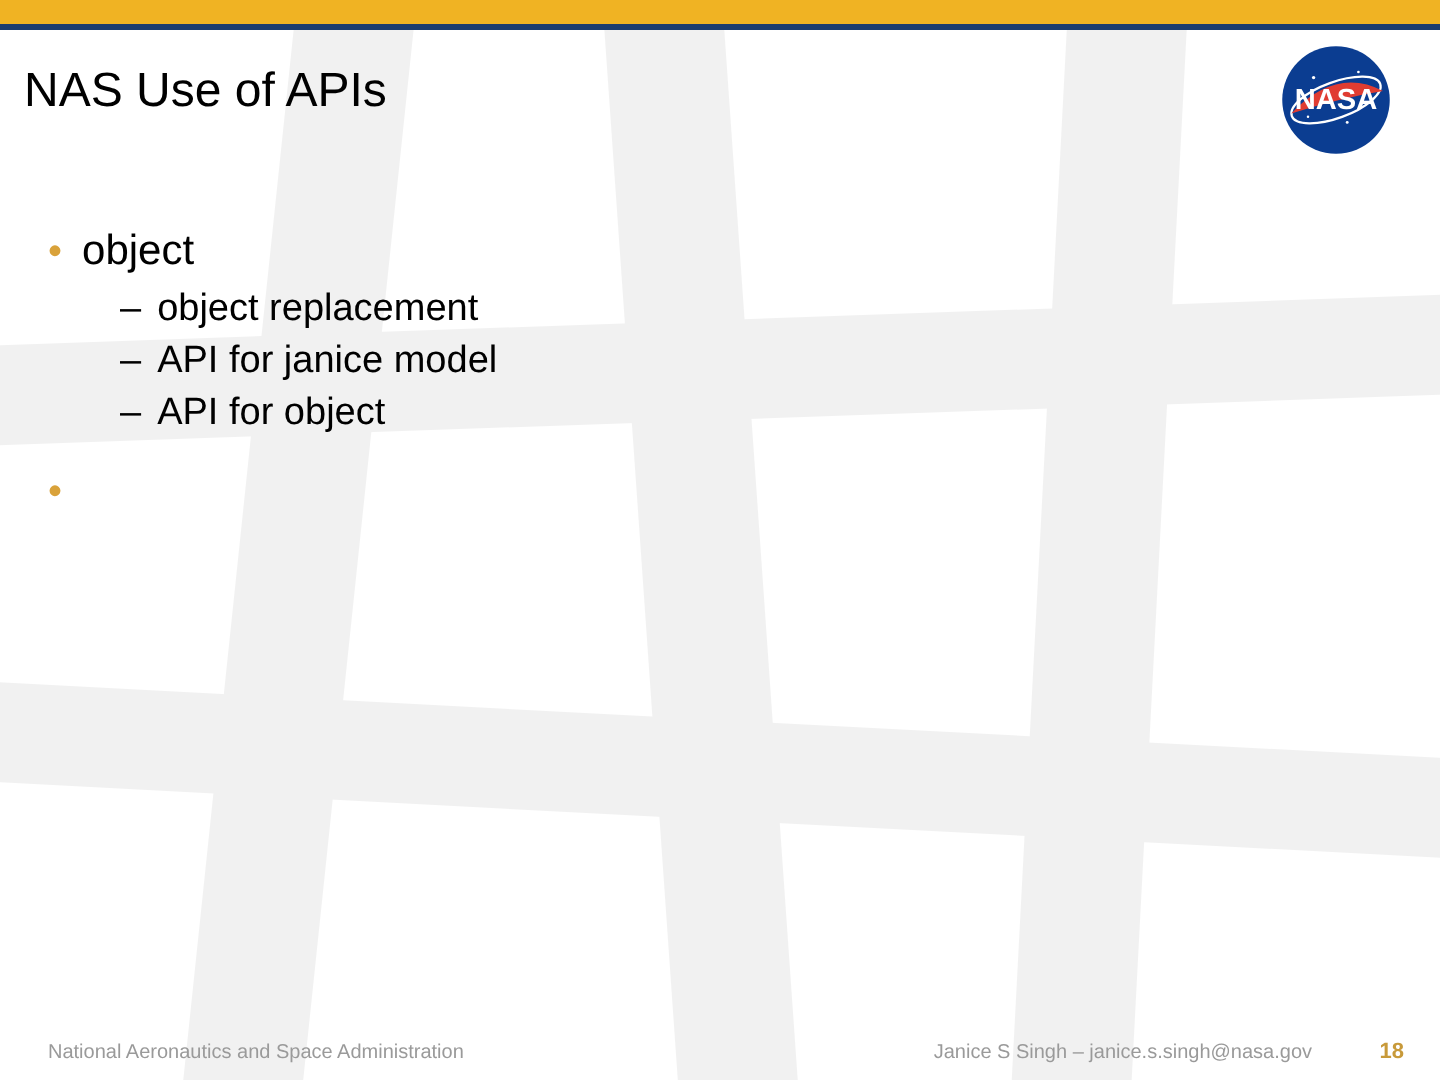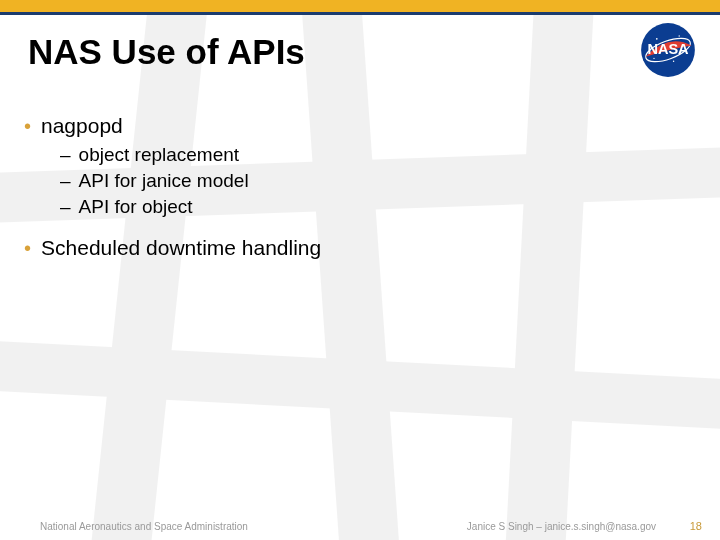--- a/index.html
+++ b/index.html
@@ -41,23 +41,23 @@
     position: absolute;
     top: 22px;
     right: 24px;
     width: 56px;
     height: 56px;
     z-index: 3;
   }
   .title {
     position: absolute;
     top: 32px;
-    left: 28px;
-    font-size: 35px;
-    font-weight: bold;
+    left: 12px;
+    font-size: 24px;
+    font-weight: normal;
     color: #000;
     z-index: 2;
   }
   .content {
     position: absolute;
     top: 100px;
     left: 24px;
     right: 24px;
     z-index: 2;
     font-size: 21px;
@@ -79,40 +79,41 @@
     font-size: 19px;
     display: flex;
     align-items: baseline;
   }
   .sub .dash {
     margin-right: 8px;
   }
   .footer-org {
     position: absolute;
     bottom: 8px;
-    left: 40px;
+    left: 24px;
     font-size: 10px;
     color: #9a9a9a;
     z-index: 2;
   }
   .footer-author {
     position: absolute;
     bottom: 8px;
     right: 64px;
     font-size: 10px;
     color: #9a9a9a;
     z-index: 2;
   }
   .footer-page {
     position: absolute;
     bottom: 8px;
     right: 18px;
     font-size: 11px;
     color: #c89a3a;
     z-index: 2;
+    font-weight: bold;
   }
 </style>
 </head>
 <body>
 
 <div class="bg-lines">
   <div style="left:120px;top:0;width:60px;height:540px;transform:skewX(-6deg);"></div>
   <div style="left:320px;top:0;width:60px;height:540px;transform:skewX(4deg);"></div>
   <div style="left:520px;top:0;width:60px;height:540px;transform:skewX(-3deg);"></div>
   <div style="left:0;top:160px;width:720px;height:50px;transform:skewY(-2deg);"></div>
@@ -133,36 +134,35 @@
     <circle cx="60" cy="70" r="1.3" fill="#fff"></circle>
     <circle cx="25" cy="65" r="1.1" fill="#fff"></circle>
   </svg>
 </div>
 
 <div class="title">NAS Use of APIs</div>
 
 <div class="content">
   <div class="bullet-l1">
     <span class="dot">•</span>
-    <span>nagpopd</span>
+    <span>object</span>
   </div>
   <div class="sub">
     <span class="dash">–</span>
     <span>object replacement</span>
   </div>
   <div class="sub">
     <span class="dash">–</span>
     <span>API for janice model</span>
   </div>
   <div class="sub">
     <span class="dash">–</span>
     <span>API for object</span>
   </div>
 
   <div class="bullet-l1" style="margin-top:18px;">
     <span class="dot">•</span>
-    <span>Scheduled downtime handling</span>
   </div>
 </div>
 
 <div class="footer-org">National Aeronautics and Space Administration</div>
 <div class="footer-author">Janice S Singh – janice.s.singh@nasa.gov</div>
 <div class="footer-page">18</div>
 
 </body></html>

